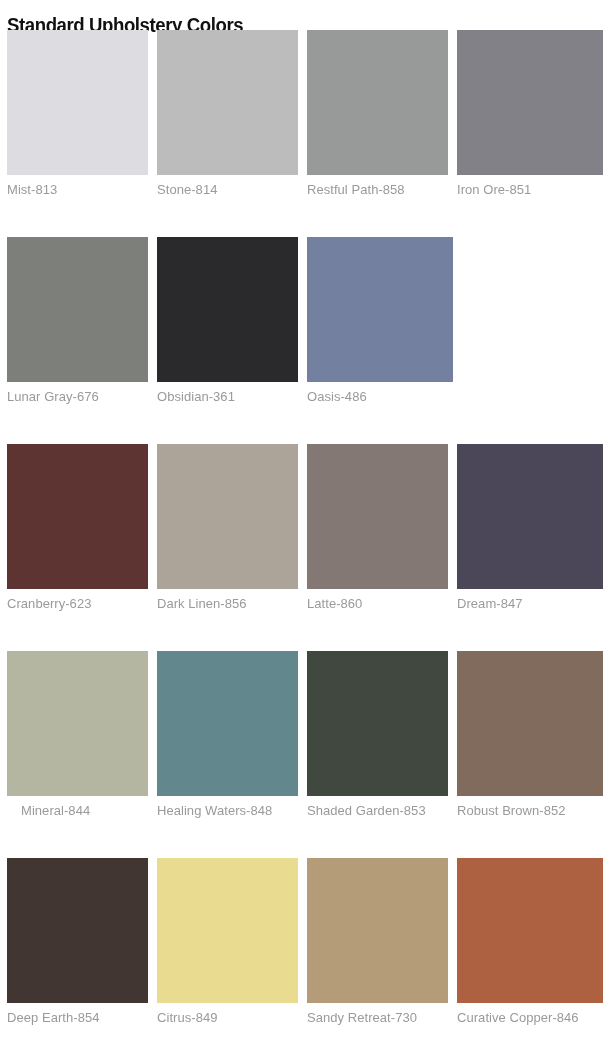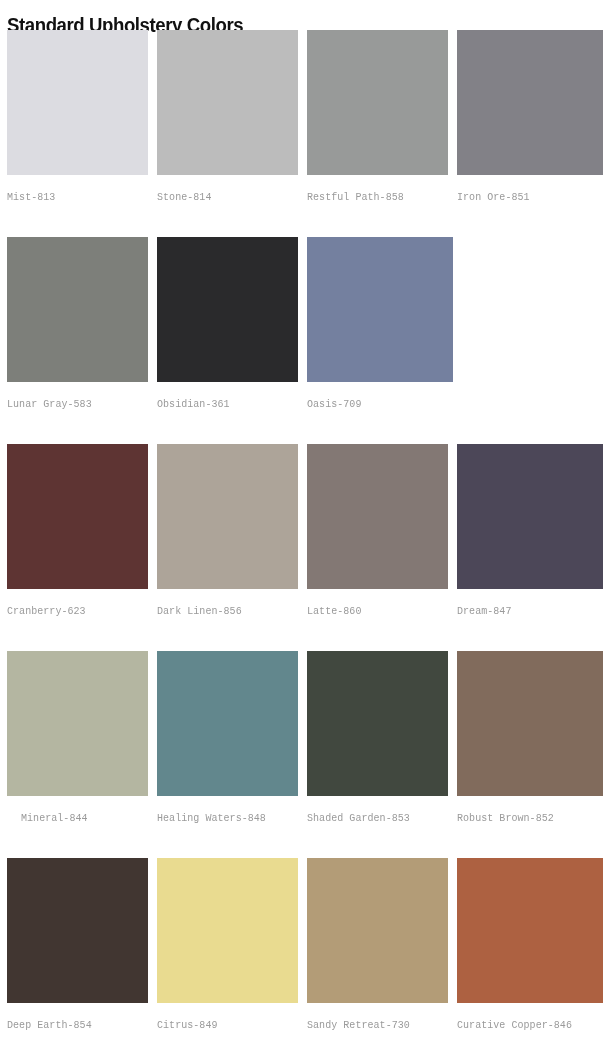--- a/index.html
+++ b/index.html
@@ -58,27 +58,27 @@
   .swatch-cell:last-child {
     margin-right: 0;
     width: 146px;
   }
   .swatch-chip {
     width: 100%;
     height: 145px;
     display: block;
   }
   .swatch-label {
-    margin-top: 17px;
-    font-size: 10px;
+    margin-top: 9px;
+    font-size: 13px;
     line-height: 11px;
     color: #9a9a9a;
     letter-spacing: 0.05px;
     white-space: nowrap;
-    font-family: Liberation Mono, monospace;
+    font-family: Liberation Sans, sans-serif;
   }
 </style>
 </head>
 <body style="background-color: rgb(255, 255, 255);">
 
 <div id="page" style="background-color: rgb(255, 255, 255);">
 
   <h1 id="page-title" style="color: rgb(17, 17, 17);">Standard Upholstery Colors</h1>
 
   <div id="swatch-grid">
@@ -98,29 +98,29 @@
       </div>
       <div class="swatch-cell">
         <div class="swatch-chip" style="background-color: rgb(130, 129, 135);"></div>
         <div class="swatch-label" style="color: rgb(154, 154, 154);">Iron Ore-851</div>
       </div>
     </div>
 
     <div class="swatch-row">
       <div class="swatch-cell">
         <div class="swatch-chip" style="background-color: rgb(125, 127, 122);"></div>
-        <div class="swatch-label" style="color: rgb(154, 154, 154);">Lunar Gray-583</div>
+        <div class="swatch-label" style="color: rgb(154, 154, 154);">Lunar Gray-676</div>
       </div>
       <div class="swatch-cell">
         <div class="swatch-chip" style="background-color: rgb(42, 42, 44);"></div>
         <div class="swatch-label" style="color: rgb(154, 154, 154);">Obsidian-361</div>
       </div>
       <div class="swatch-cell">
         <div class="swatch-chip" style="background-color: rgb(116, 128, 159);"></div>
-        <div class="swatch-label" style="color: rgb(154, 154, 154);">Oasis-709</div>
+        <div class="swatch-label" style="color: rgb(154, 154, 154);">Oasis-486</div>
       </div>
     </div>
 
     <div class="swatch-row">
       <div class="swatch-cell">
         <div class="swatch-chip" style="background-color: rgb(94, 52, 51);"></div>
         <div class="swatch-label" style="color: rgb(154, 154, 154);">Cranberry-623</div>
       </div>
       <div class="swatch-cell">
         <div class="swatch-chip" style="background-color: rgb(173, 164, 153);"></div>

